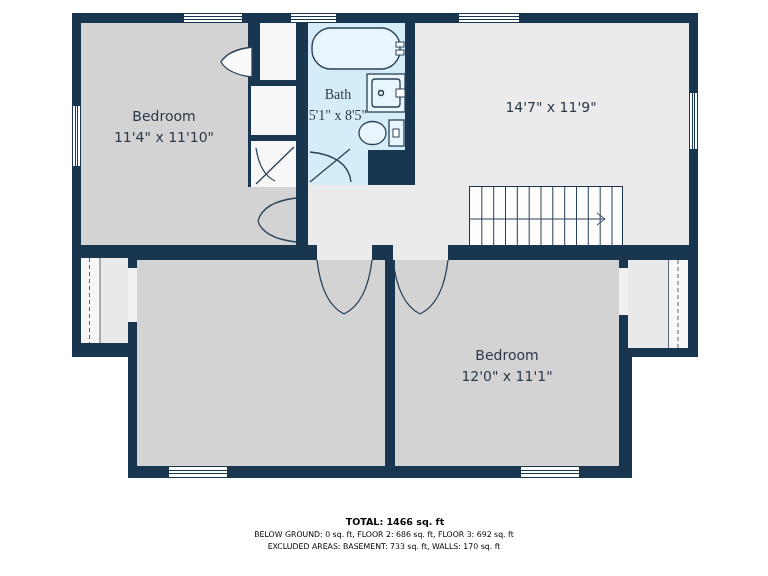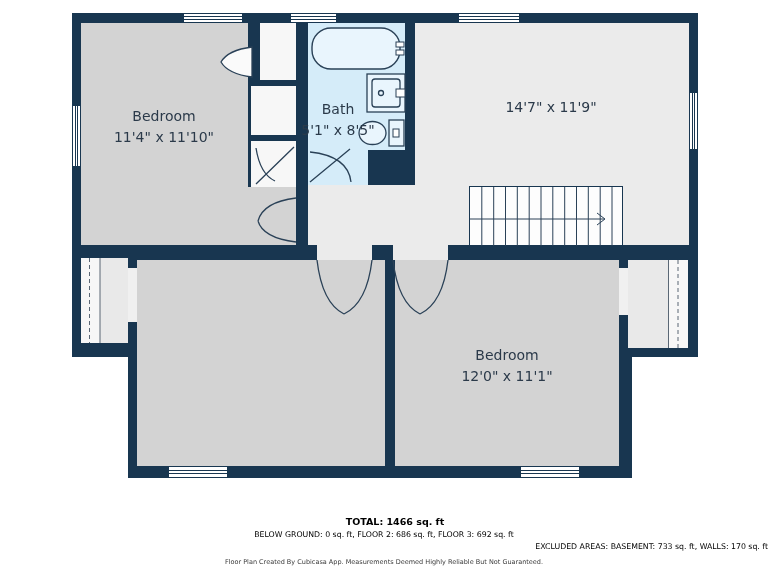--- a/index.html
+++ b/index.html
@@ -10,21 +10,21 @@
   .win{position:absolute;background:#ffffff;border:1px solid #183650;box-sizing:border-box;}
   .win .l1,.win .l2{position:absolute;background:#183650;}
   .win.h .l1{left:0;right:0;top:31%;height:1px;}
   .win.h .l2{left:0;right:0;top:64%;height:1px;}
   .win.v .l1{top:0;bottom:0;left:31%;width:1px;}
   .win.v .l2{top:0;bottom:0;left:64%;width:1px;}
   .room-label{position:absolute;transform:translate(-50%,-50%);text-align:center;
               color:#2b3a4a;font-size:14px;line-height:21px;white-space:nowrap;}
   .ft-total{position:absolute;left:0;width:768px;top:516px;font-size:9.5px;font-weight:bold;text-align:center;margin-left:11px;}
   .ft-line2{position:absolute;left:0;width:768px;top:530px;font-size:7.8px;text-align:center;}
-  .ft-line3{position:absolute;left:0;width:768px;top:542px;font-size:7.8px;text-align:right;}
+  .ft-line3{position:absolute;left:0;width:768px;top:542px;font-size:7.8px;text-align:center;}
   .ft-disc{position:absolute;left:0;width:768px;top:558px;font-size:6.5px;color:#3a3a3a;text-align:center;}
   svg{position:absolute;left:0;top:0;pointer-events:none;}
 </style>
 </head>
 <body>
 
 <div id="stage">
 
   <div class="wall" style="left:72px;top:13px;width:626px;height:247px;"></div>
   <div class="wall" style="left:72px;top:248px;width:626px;height:109px;"></div>
@@ -148,30 +148,29 @@
       <line x1="89.5" y1="258" x2="89.5" y2="343" stroke-dasharray="4,3"></line>
       <line x1="668.5" y1="260" x2="668.5" y2="348"></line>
       <line x1="678" y1="260" x2="678" y2="348" stroke-dasharray="4,3"></line>
     </g>
   </svg>
 
   <div class="room-label" style="left:164px;top:127px;">
     <div>Bedroom</div>
     <div>11'4" x 11'10"</div>
   </div>
-  <div class="room-label" style="left:338px;top:120px;">
+  <div class="room-label" style="left:338px;top:105px;font-family:Liberation Serif, serif;">
     <div>Bath</div>
     <div>5'1" x 8'5"</div>
   </div>
   <div class="room-label" style="left:551px;top:107px;">
     <div>14'7" x 11'9"</div>
   </div>
   <div class="room-label" style="left:507px;top:366px;">
     <div>Bedroom</div>
     <div>12'0" x 11'1"</div>
   </div>
 
   <div class="ft-total">TOTAL: 1466 sq. ft</div>
   <div class="ft-line2">BELOW GROUND: 0 sq. ft, FLOOR 2: 686 sq. ft, FLOOR 3: 692 sq. ft</div>
   <div class="ft-line3">EXCLUDED AREAS: BASEMENT: 733 sq. ft, WALLS: 170 sq. ft</div>
-  <div class="ft-disc">Floor Plan Created By Cubicasa App. Measurements Deemed Highly Reliable But Not Guaranteed.</div>
 
 </div>
 
 </body></html>

